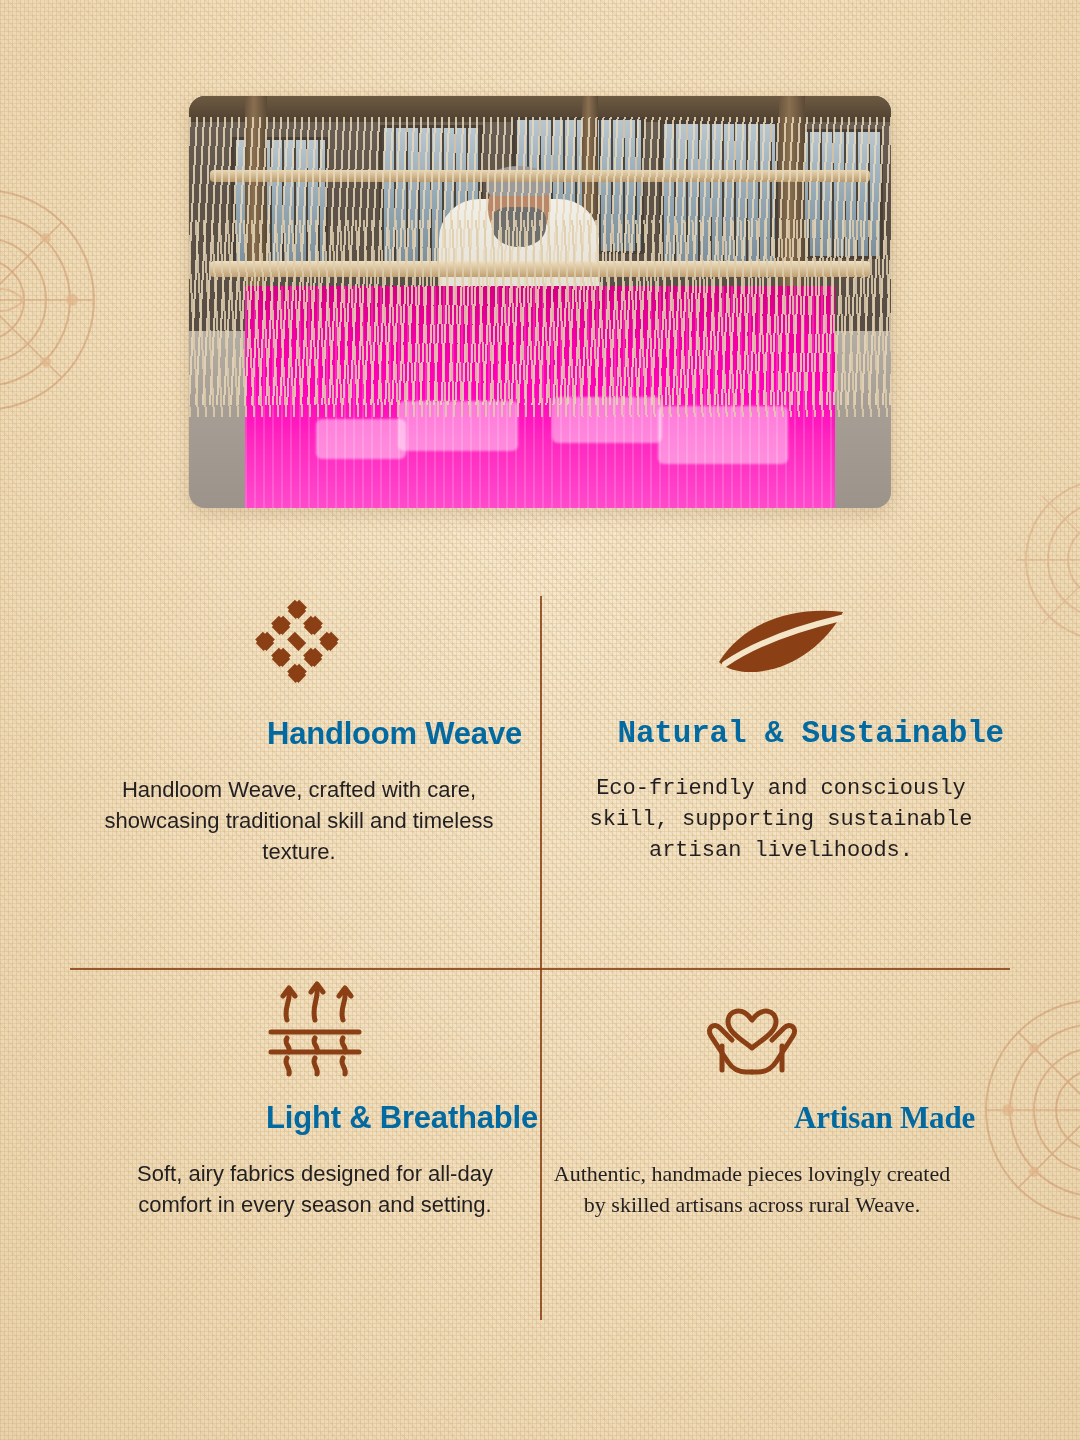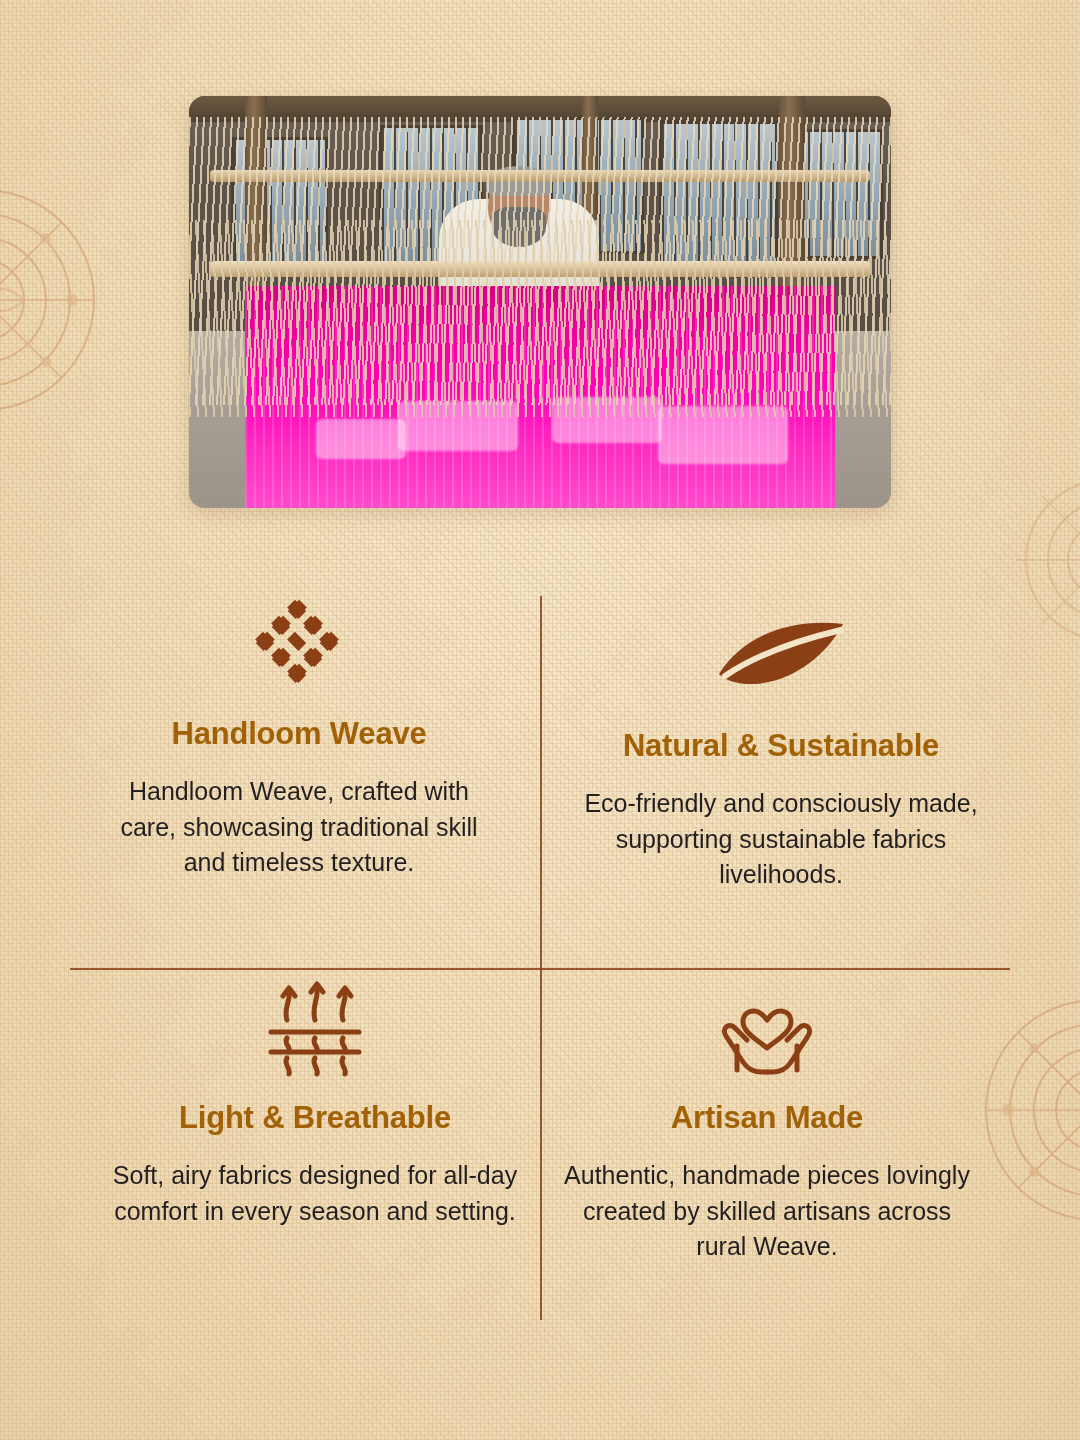--- a/index.html
+++ b/index.html
@@ -220,40 +220,41 @@
     opacity: 0.85;
   }
   .cell {
     position: absolute;
     width: 470px;
     text-align: center;
     padding: 0 12px;
     box-sizing: border-box;
   }
   .cell.c0 { left: 0;    top: 10px; }
-  .cell.c1 { left: 482px; top: 22px; }
+  .cell.c1 { left: 482px; top: 10px; font-family: Liberation Mono, monospace; }
   .cell.c2 { left: 16px;    top: 394px; }
-  .cell.c3 { left: 468px; top: 394px; }
+  .cell.c3 { left: 453px; top: 394px; font-family: Liberation Serif, serif; }
 
   .cell-icon {
     height: 96px;
     display: flex;
     align-items: center;
     justify-content: center;
     margin-bottom: 22px;
   }
   .cell-title {
     font-size: 31px;
     font-weight: bold;
-    color: #a16207;
+    color: #0369a1;
     letter-spacing: -0.2px;
     margin: 12px 0 22px 0;
+    text-align: right;
   }
   .cell-desc {
-    font-size: 25px;
+    font-size: 22px;
     line-height: 1.42;
     color: #231f20;
     margin: 0 auto;
     max-width: 400px;
   }
   .cell.c2 .cell-desc, .cell.c3 .cell-desc { max-width: 420px; }
 </style>
 </head>
 <body>
 
@@ -389,21 +390,21 @@
   </div>
 
   <div class="cell c1">
     <div class="cell-icon">
       <svg width="132" height="88" viewBox="0 0 132 88">
         <path d="M4 60 C30 18 82 4 128 10 C110 44 72 72 30 70 C20 69 10 66 4 60 Z" fill="#8a3f14"></path>
         <path d="M10 62 C42 40 84 26 126 16" stroke="#f4e5c8" stroke-width="6" fill="none" stroke-linecap="round"></path>
       </svg>
     </div>
     <h3 class="cell-title">Natural &amp; Sustainable</h3>
-    <p class="cell-desc">Eco-friendly and consciously made, supporting sustainable fabrics livelihoods.</p>
+    <p class="cell-desc">Eco-friendly and consciously skill, supporting sustainable artisan livelihoods.</p>
   </div>
 
   <div class="cell c2">
     <div class="cell-icon">
       <svg width="104" height="100" viewBox="0 0 104 100">
         <g stroke="#8a3f14" stroke-width="5" fill="none" stroke-linecap="round" stroke-linejoin="round">
           <path d="M24 40 C20 28 28 22 26 10"></path>
           <path d="M20 16 L26 8 L32 16"></path>
           <path d="M52 40 C48 26 56 20 54 6"></path>
           <path d="M48 12 L54 4 L60 12"></path>

